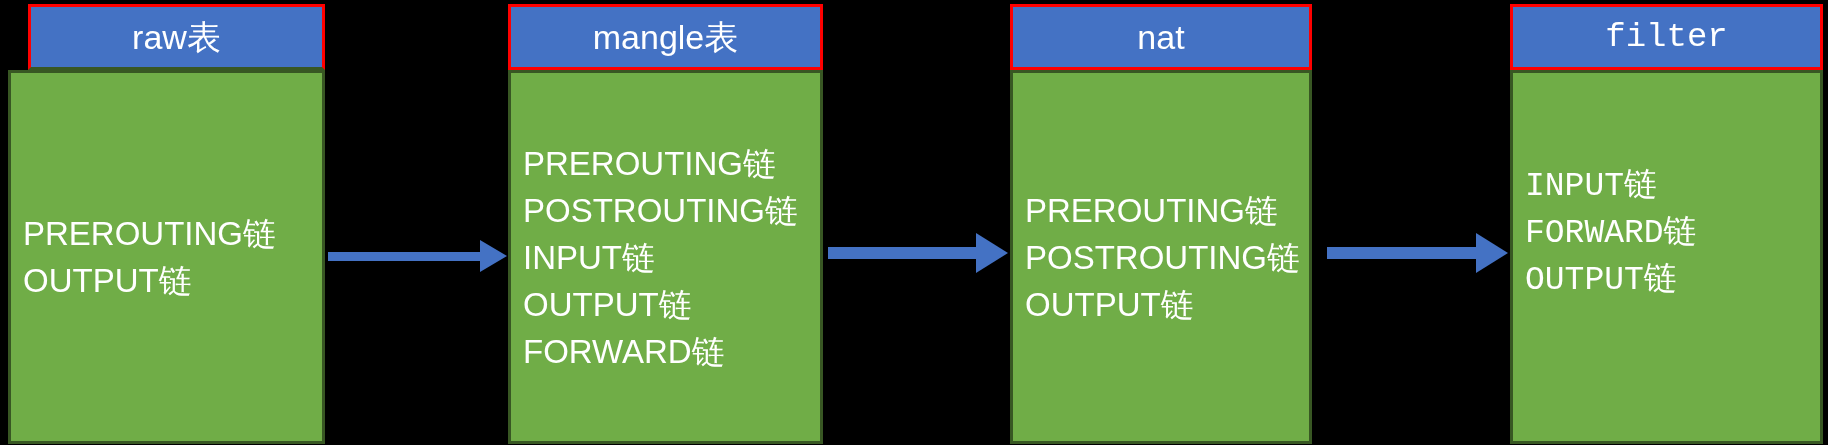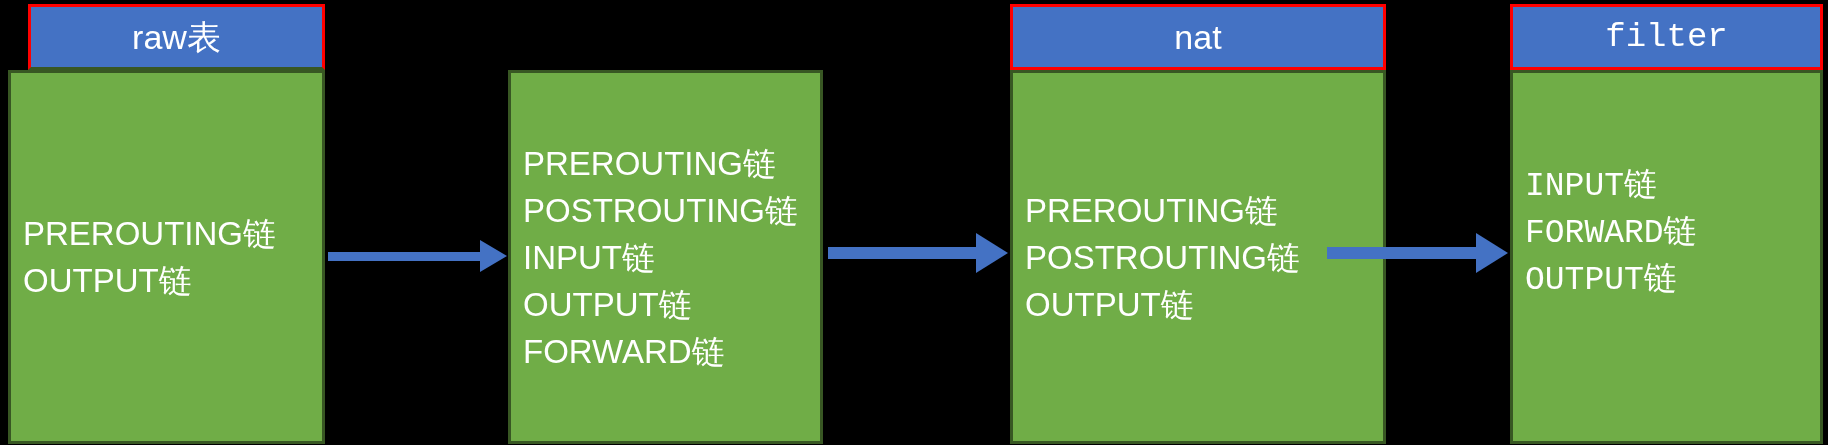--- a/index.html
+++ b/index.html
@@ -9,21 +9,21 @@
     width: 1828px;
     height: 445px;
     background: var(--canvas-bg, #000000);
     overflow: hidden;
     font-family: "Liberation Sans", "DejaVu Sans", sans-serif;
     color: var(--text-color, #ffffff);
   }
   .table-box { position: absolute; top: 0; height: 445px; }
   .box-0 { left: 8px;    width: 317px; }
   .box-1 { left: 508px;  width: 315px; }
-  .box-2 { left: 1010px; width: 376px; }
+  .box-2 { left: 1010px; width: 302px; }
   .box-3 { left: 1510px; width: 313px; font-family: Liberation Mono, monospace; }
 
   .table-header {
     position: absolute;
     top: 4px; left: 0; right: 0;
     height: 66px;
     background: var(--header-fill, #4472C4);
     border: 3px solid var(--header-border, #FF0000);
     display: flex;
     align-items: center;
@@ -68,20 +68,23 @@
     </div>
     <div class="table-body">
       <div class="chains">
         <div class="chain-line">PREROUTING链</div>
         <div class="chain-line">OUTPUT链</div>
       </div>
     </div>
   </div>
 
   <div class="table-box box-1">
+    <div class="table-header">
+      <span>mangle表</span>
+    </div>
     <div class="table-body">
       <div class="chains">
         <div class="chain-line">PREROUTING链</div>
         <div class="chain-line">POSTROUTING链</div>
         <div class="chain-line">INPUT链</div>
         <div class="chain-line">OUTPUT链</div>
         <div class="chain-line">FORWARD链</div>
       </div>
     </div>
   </div>

